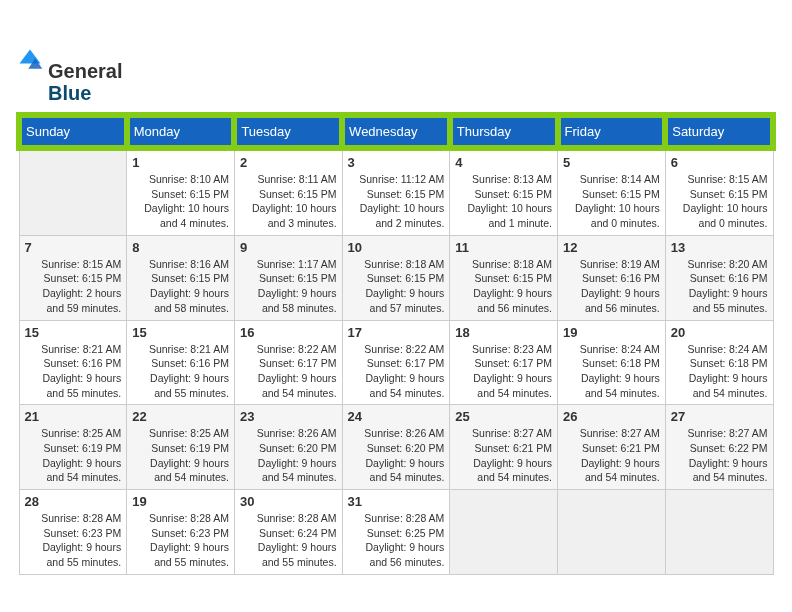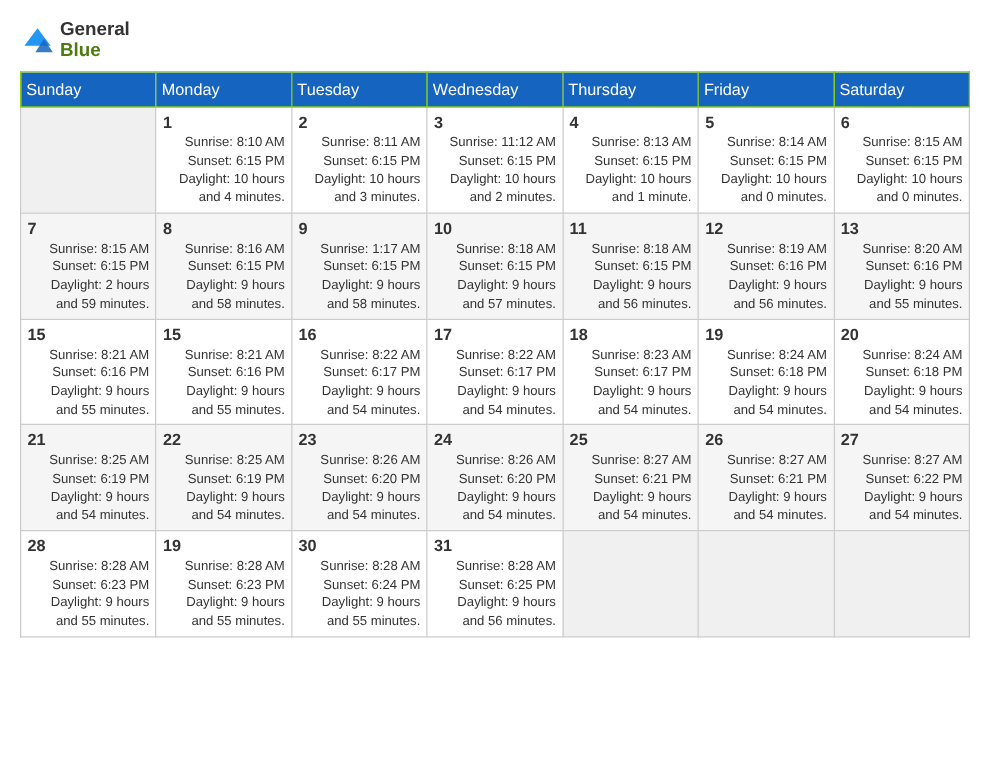--- a/index.html
+++ b/index.html
@@ -15,24 +15,25 @@
       align-items: flex-start;
       justify-content: space-between;
       margin-bottom: 8px;
     }
     .logo {
       display: flex;
       align-items: center;
       gap: 4px;
     }
     .logo-text {
-      font-size: 15px;
+      font-size: 20px;
       font-weight: bold;
       color: #333;
       line-height: 1.1;
+      margin-top: 44px;
     }
     .logo-icon {
       width: 28px;
       height: 28px;
     }
     .title-block {
       text-align: right;
     }
     .month-title {
       font-size: 36px;
@@ -48,21 +49,21 @@
       border-collapse: collapse;
       font-size: 11px;
     }
     thead th {
       background: #1565C0;
       color: #fff;
       padding: 6px 4px;
       text-align: left;
       font-size: 13px;
       font-weight: normal;
-      border: 1px solid #84cc16;
+      border: 6px solid #84cc16;
     }
     tbody td {
       border: 1px solid #ccc;
       vertical-align: top;
       padding: 4px 5px;
       width: calc(100% / 7);
       min-height: 80px;
     }
     .day-num {
       font-size: 13px;
@@ -94,21 +95,21 @@
 <body>
 
 <div class="header">
   <div class="logo">
     <svg class="logo-icon" viewBox="0 0 32 32">
       <polygon points="16,4 28,20 4,20" fill="#2196F3"></polygon>
       <polygon points="22,14 30,26 14,26" fill="#1565C0" opacity="0.85"></polygon>
     </svg>
     <div class="logo-text">
       <div>General</div>
-      <div style="color:#4d7c0f">Blue</div>
+      <div style="color:#0c4a6e">Blue</div>
     </div>
   </div>
   <div class="title-block">
     <div class="month-title"></div>
     <div class="location"></div>
   </div>
 </div>
 
 <table>
   <thead>

